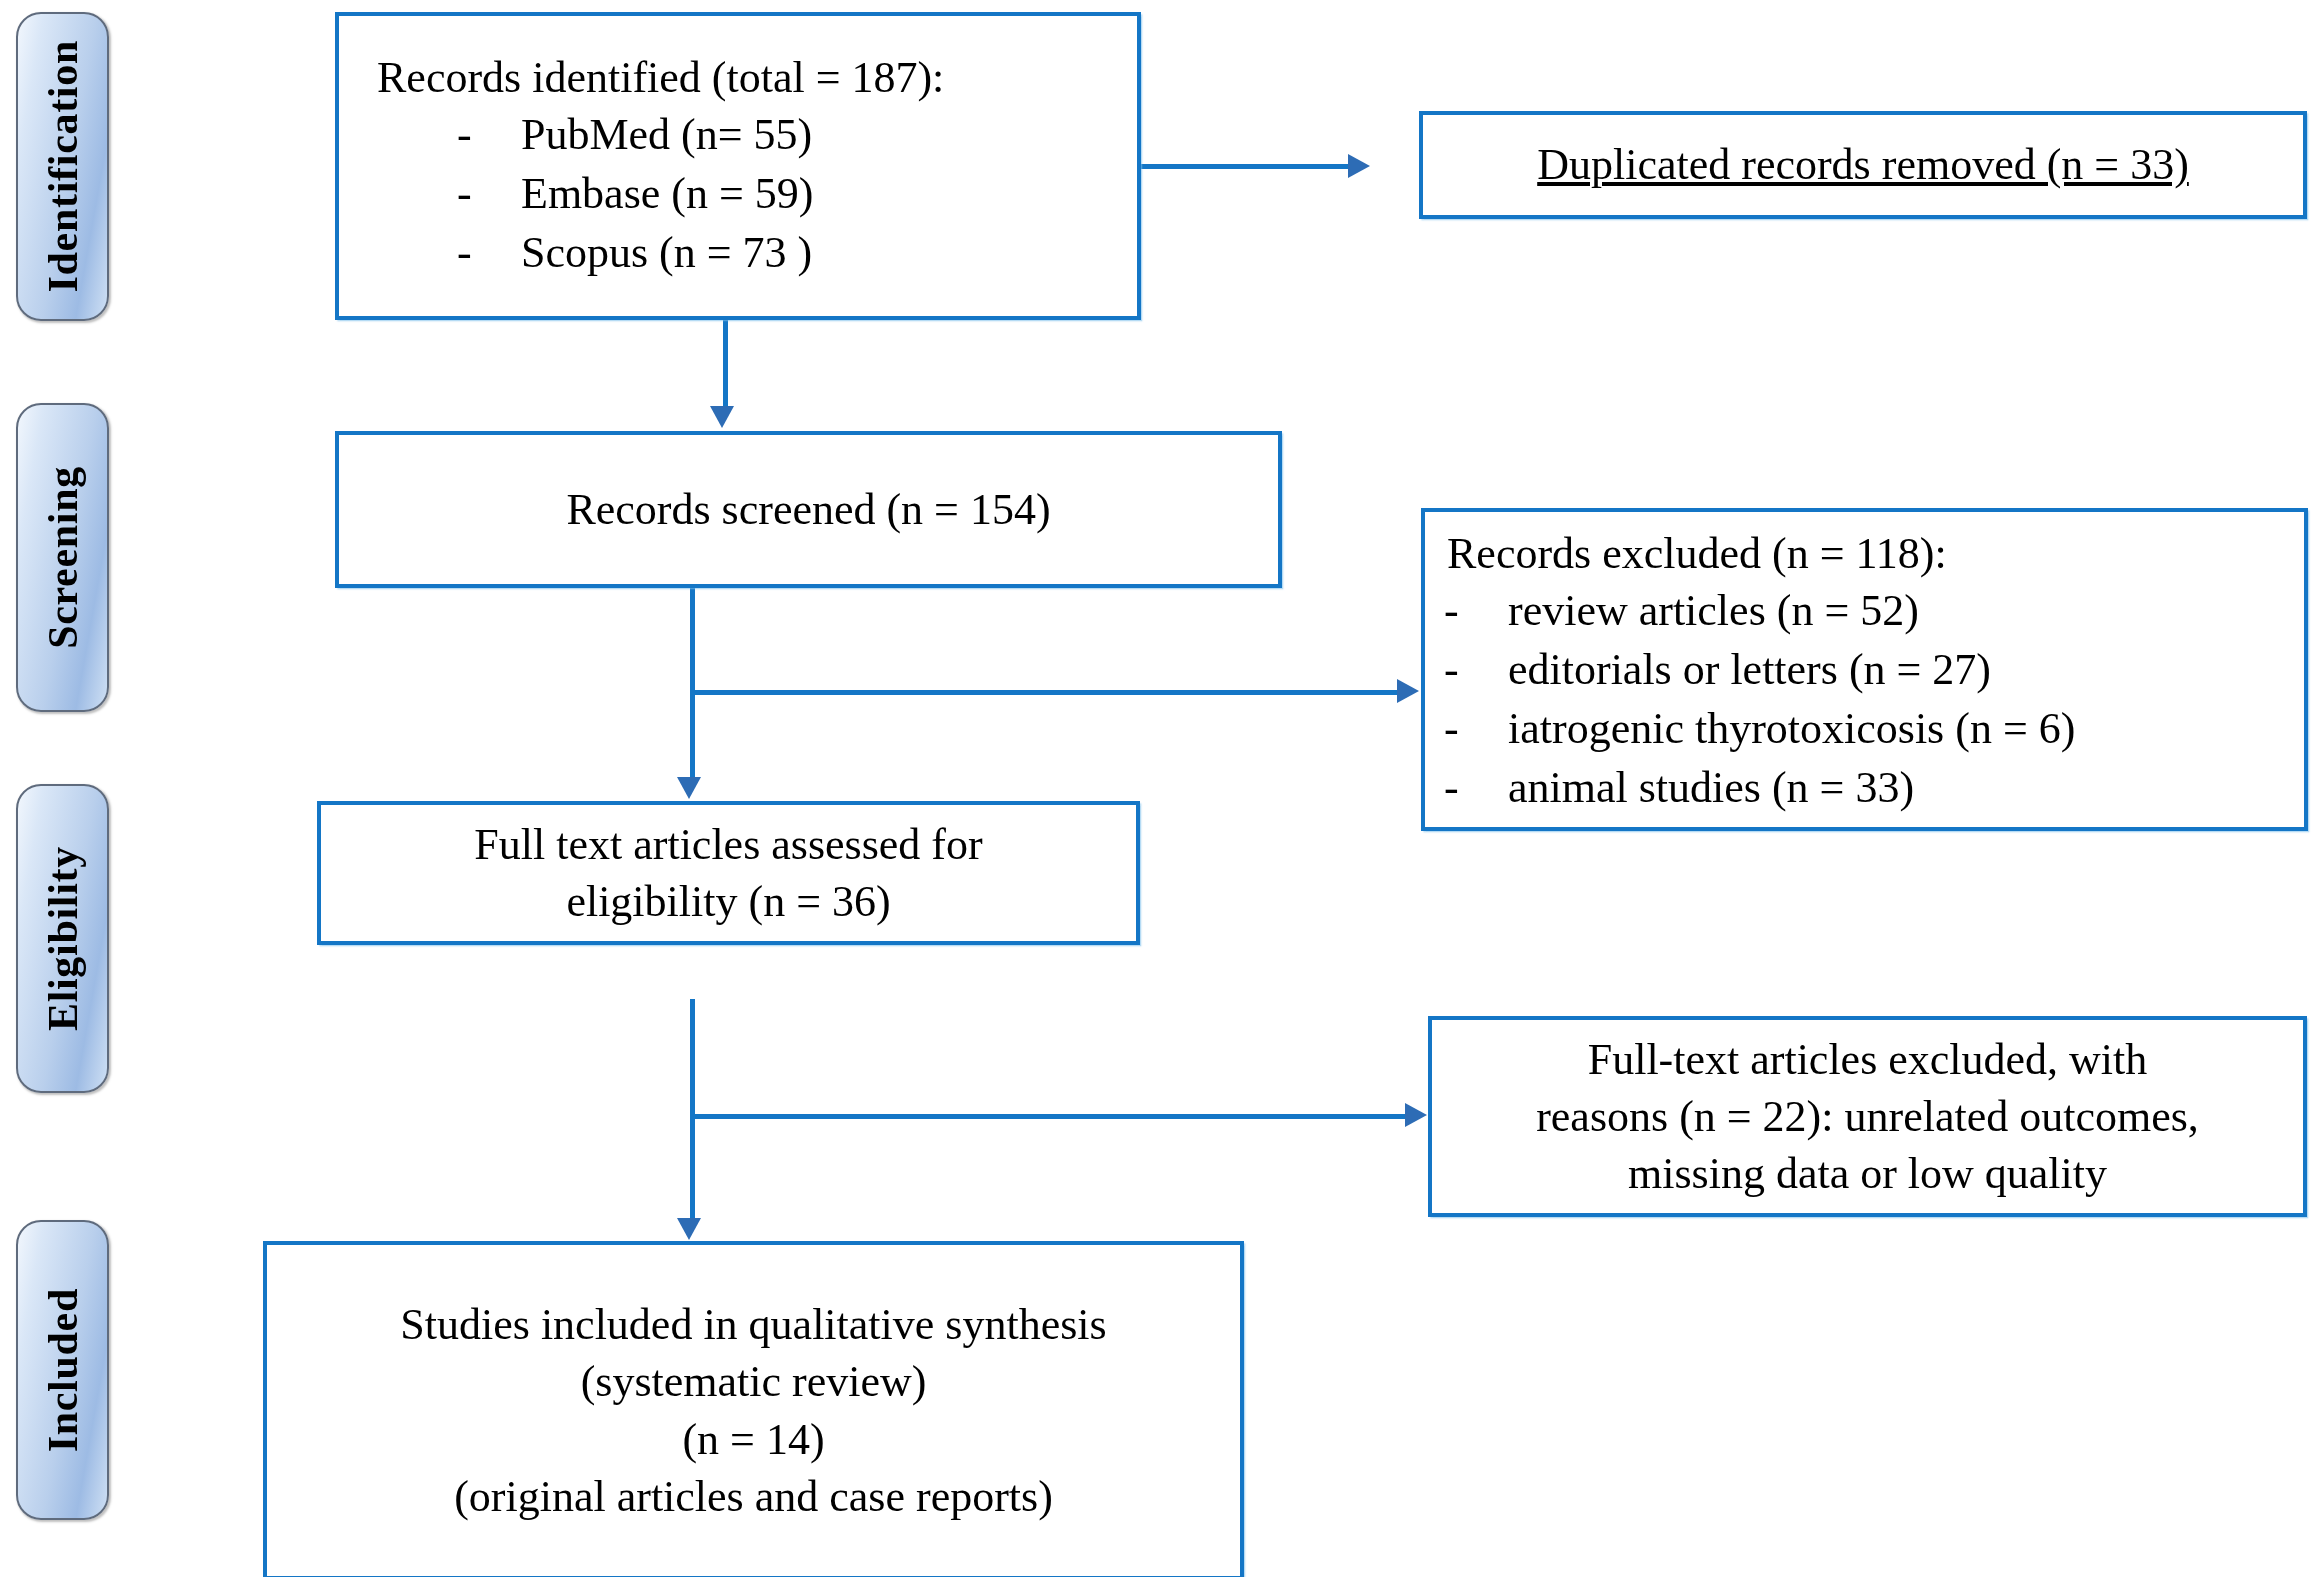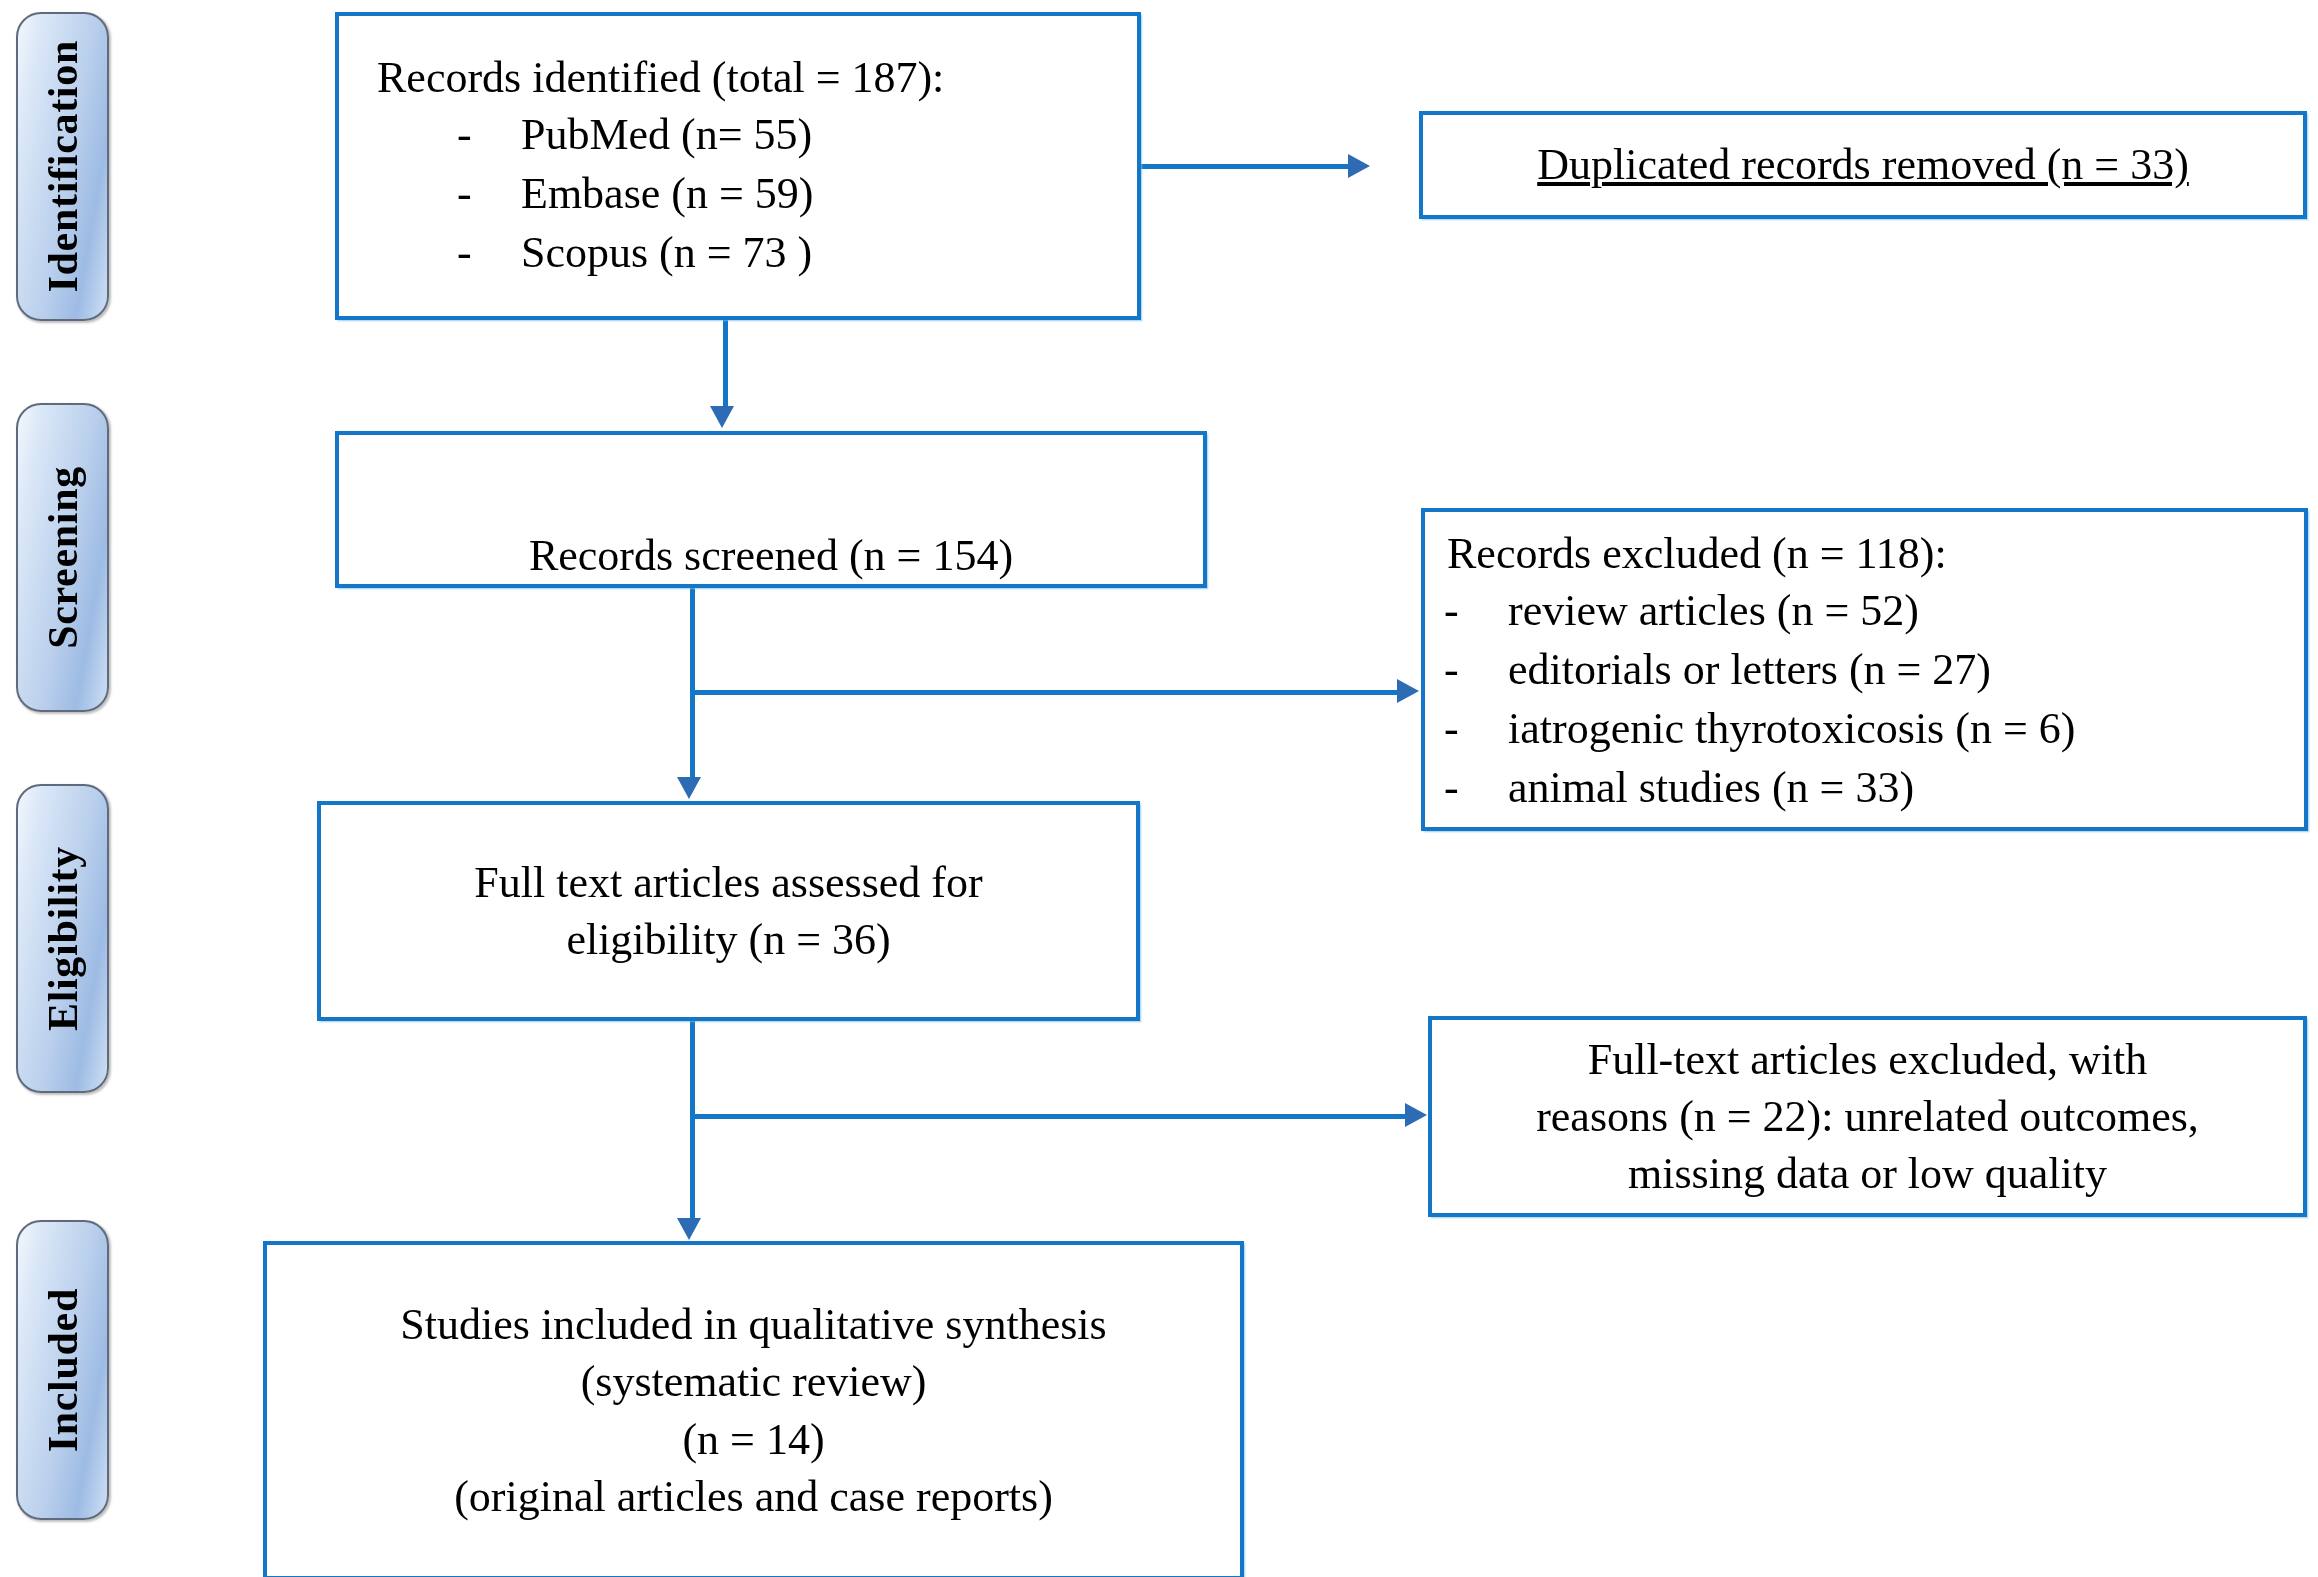--- a/index.html
+++ b/index.html
@@ -93,21 +93,21 @@
     <div class="blt" style="padding-left:118px;">
       <span class="dash">-</span>
       <span class="btxt">Scopus (n = 73 )</span>
     </div>
   </div>
 
   <div class="fbox" style="left:1419px;top:111px;width:888px;height:108px;text-decoration:underline;">
     <div class="line center">Duplicated records removed (n = 33)</div>
   </div>
 
-  <div class="fbox" style="left:335px;top:431px;width:872px;height:157px;justify-content:flex-end;">
+  <div class="fbox" style="left:335px;top:431px;width:947px;height:157px;">
     <div class="line center">Records screened (n = 154)</div>
   </div>
 
   <div class="fbox" style="left:1421px;top:508px;width:887px;height:323px;justify-content:flex-start;padding-top:13.3px;">
     <div class="line" style="padding-left:22px;">Records excluded (n = 118):</div>
     <div class="blt" style="padding-left:19px;">
       <span class="dash">-</span>
       <span class="btxt">review articles (n = 52)</span>
     </div>
     <div class="blt" style="padding-left:19px;">
@@ -117,21 +117,21 @@
     <div class="blt" style="padding-left:19px;">
       <span class="dash">-</span>
       <span class="btxt">iatrogenic thyrotoxicosis (n = 6)</span>
     </div>
     <div class="blt" style="padding-left:19px;">
       <span class="dash">-</span>
       <span class="btxt">animal studies (n = 33)</span>
     </div>
   </div>
 
-  <div class="fbox" style="left:317px;top:801px;width:823px;height:220px;">
+  <div class="fbox" style="left:317px;top:801px;width:823px;height:144px;">
     <div class="line center">Full text articles assessed for</div>
     <div class="line center">eligibility (n = 36)</div>
   </div>
 
   <div class="fbox" style="left:1428px;top:1016px;width:879px;height:201px;">
     <div class="line center">Full-text articles excluded, with</div>
     <div class="line center">reasons (n = 22): unrelated outcomes,</div>
     <div class="line center">missing data or low quality</div>
   </div>
 

